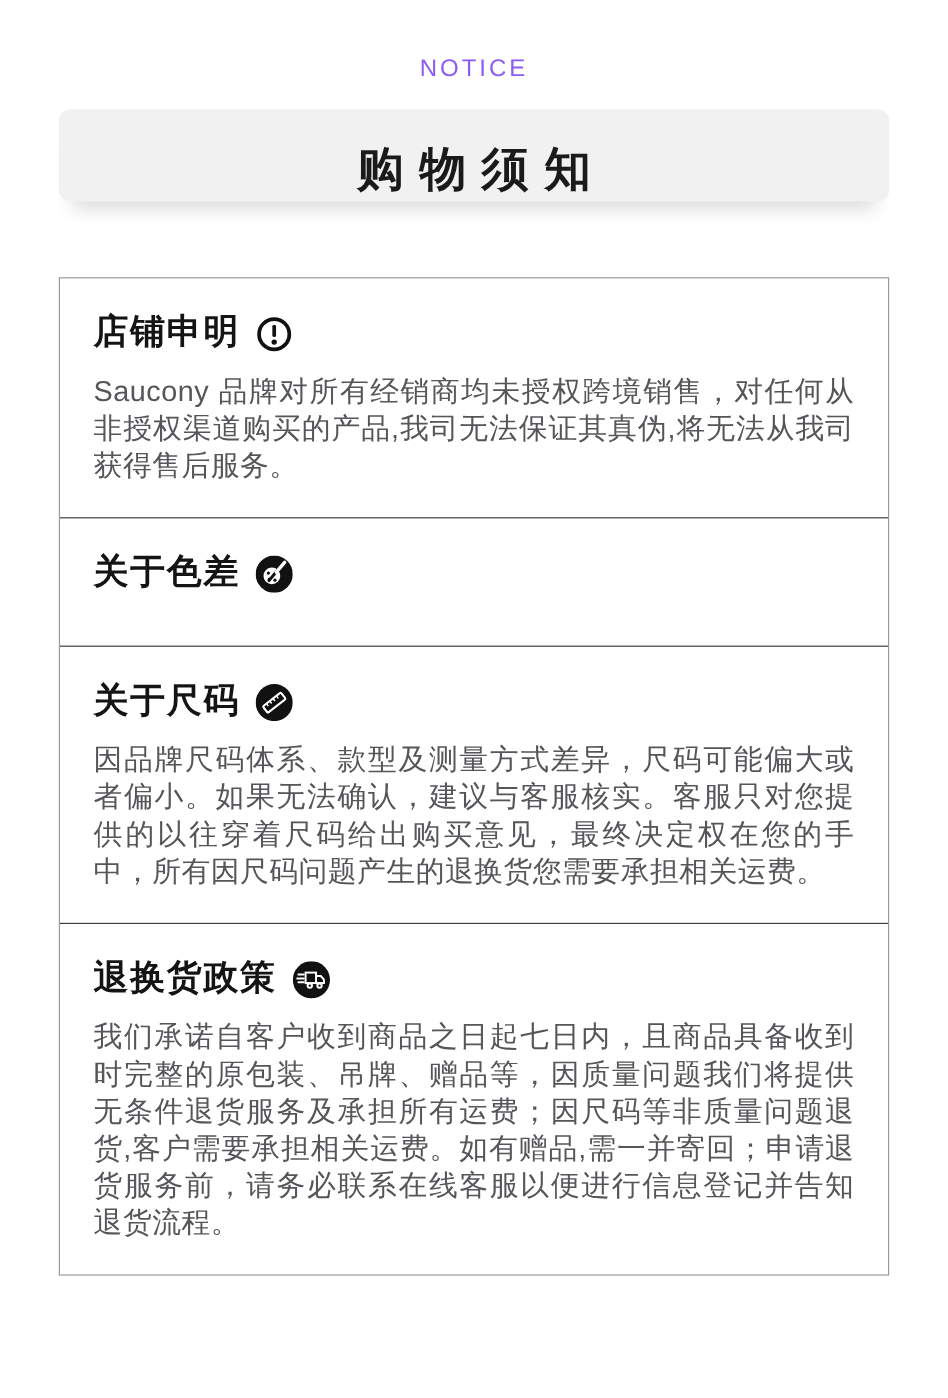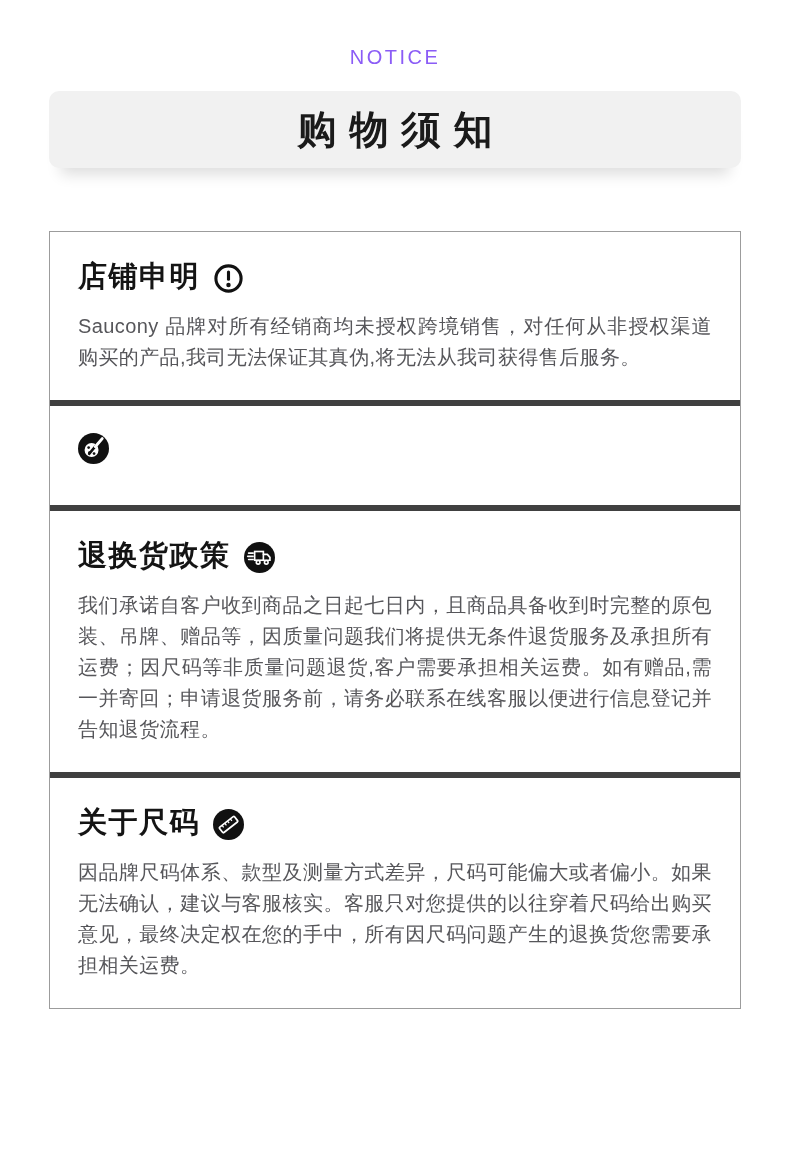--- a/index.html
+++ b/index.html
@@ -20,59 +20,59 @@
     font-weight: 500;
     color: #8b5cf6;
   }
 
   .banner {
     margin-top: 22px;
     height: 77px;
     background: #f1f1f1;
     border-radius: 10px;
     display: flex;
-    align-items: center;
+    align-items: flex-end;
     justify-content: center;
     box-shadow: 0 18px 14px -12px rgba(0,0,0,0.14);
   }
   .banner-title {
     font-size: 39px;
     font-weight: 700;
     color: #1a1a1a;
     letter-spacing: 13px;
     padding-left: 13px; 
     white-space: nowrap;
   }
 
   .content-box {
     margin-top: 63px;
     border: 1px solid #9c9c9c;
     background: #ffffff;
   }
   .section {
     padding: 25px 28px 27px;
-    border-bottom: 6px solid #404040;
+    border-bottom: 1px solid #404040;
   }
   .section:last-child { border-bottom: none; }
 
   .section-title {
     display: flex;
     align-items: center;
     gap: 13px;
     margin: 0 0 14px 0;
     font-size: 29px;
     font-weight: 700;
     letter-spacing: 1.5px;
     color: #141414;
   }
   .title-icon { flex: 0 0 auto; display: inline-flex; margin-top: 2px; }
 
   .section-body {
     margin: 0;
-    font-size: 20px;
+    font-size: 24px;
     line-height: 31px;
     letter-spacing: 0.4px;
     color: #56565a;
     text-align: justify;
   }
 </style>
 </head>
 <body>
 
 <div class="page">
@@ -94,32 +94,49 @@
             <rect x="14.4" y="7.8" width="3.2" height="10.6" rx="1.6" fill="#111111"></rect>
             <circle cx="16" cy="22.8" r="2.3" fill="#111111"></circle>
           </svg>
         </span>
       </h2>
       <p class="section-body">Saucony 品牌对所有经销商均未授权跨境销售，对任何从非授权渠道购买的产品,我司无法保证其真伪,将无法从我司获得售后服务。</p>
     </div>
 
     <div class="section">
       <h2 class="section-title">
+        <span>关于色差</span>
         <span class="title-icon">
           <svg width="31" height="31" viewBox="0 0 32 32">
             <circle cx="16" cy="16" r="16" fill="#111111"></circle>
             <circle cx="14" cy="17.5" r="7.2" fill="#ffffff"></circle>
             <circle cx="11" cy="15" r="1.4" fill="#111111"></circle>
             <circle cx="11.8" cy="20.3" r="1.4" fill="#111111"></circle>
             <circle cx="16.6" cy="21.2" r="1.4" fill="#111111"></circle>
             <path d="M23.5 7 L11.5 21.5" stroke="#111111" stroke-width="2.6" stroke-linecap="round"></path>
             <path d="M25 5.8 L17.8 14.2" stroke="#ffffff" stroke-width="3" stroke-linecap="round"></path>
           </svg>
         </span>
       </h2>
+    </div>
+
+    <div class="section">
+      <h2 class="section-title">
+        <span>关于尺码</span>
+        <span class="title-icon">
+          <svg width="31" height="31" viewBox="0 0 32 32">
+            <circle cx="16" cy="16" r="16" fill="#111111"></circle>
+            <g transform="rotate(-38 16 16)">
+              <rect x="6.2" y="12.6" width="19.6" height="7" rx="1" fill="none" stroke="#ffffff" stroke-width="1.8"></rect>
+              <path d="M10.2 12.6 v2.7 M13.8 12.6 v2.7 M17.4 12.6 v2.7 M21 12.6 v2.7" stroke="#ffffff" stroke-width="1.3"></path>
+            </g>
+          </svg>
+        </span>
+      </h2>
+      <p class="section-body">因品牌尺码体系、款型及测量方式差异，尺码可能偏大或者偏小。如果无法确认，建议与客服核实。客服只对您提供的以往穿着尺码给出购买意见，最终决定权在您的手中，所有因尺码问题产生的退换货您需要承担相关运费。</p>
     </div>
 
     <div class="section">
       <h2 class="section-title">
         <span>退换货政策</span>
         <span class="title-icon">
           <svg width="31" height="31" viewBox="0 0 32 32">
             <circle cx="16" cy="16" r="16" fill="#111111"></circle>
             <g stroke="#ffffff" fill="none" stroke-width="1.7" stroke-linecap="round">
               <path d="M4.8 11.5 h4.6"></path>
@@ -129,30 +146,14 @@
               <path d="M20 12.8 h4.1 l2.7 3.1 v2.9 h-6.8"></path>
               <circle cx="14.6" cy="21" r="1.9"></circle>
               <circle cx="23" cy="21" r="1.9"></circle>
             </g>
           </svg>
         </span>
       </h2>
       <p class="section-body">我们承诺自客户收到商品之日起七日内，且商品具备收到时完整的原包装、吊牌、赠品等，因质量问题我们将提供无条件退货服务及承担所有运费；因尺码等非质量问题退货,客户需要承担相关运费。如有赠品,需一并寄回；申请退货服务前，请务必联系在线客服以便进行信息登记并告知退货流程。</p>
     </div>
 
-    <div class="section">
-      <h2 class="section-title">
-        <span>关于尺码</span>
-        <span class="title-icon">
-          <svg width="31" height="31" viewBox="0 0 32 32">
-            <circle cx="16" cy="16" r="16" fill="#111111"></circle>
-            <g transform="rotate(-38 16 16)">
-              <rect x="6.2" y="12.6" width="19.6" height="7" rx="1" fill="none" stroke="#ffffff" stroke-width="1.8"></rect>
-              <path d="M10.2 12.6 v2.7 M13.8 12.6 v2.7 M17.4 12.6 v2.7 M21 12.6 v2.7" stroke="#ffffff" stroke-width="1.3"></path>
-            </g>
-          </svg>
-        </span>
-      </h2>
-      <p class="section-body">因品牌尺码体系、款型及测量方式差异，尺码可能偏大或者偏小。如果无法确认，建议与客服核实。客服只对您提供的以往穿着尺码给出购买意见，最终决定权在您的手中，所有因尺码问题产生的退换货您需要承担相关运费。</p>
-    </div>
-
   </div>
 </div>
 
 </body></html>

